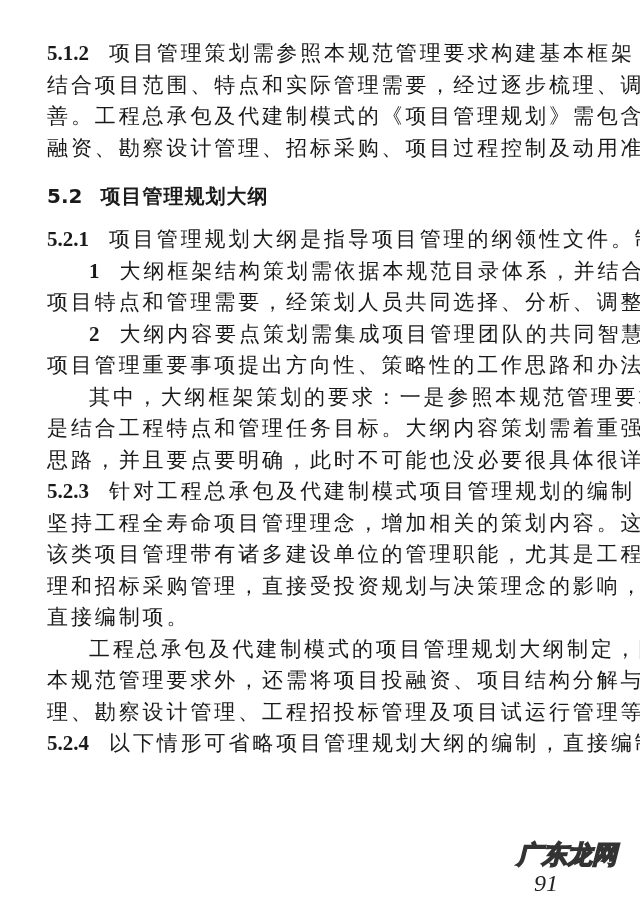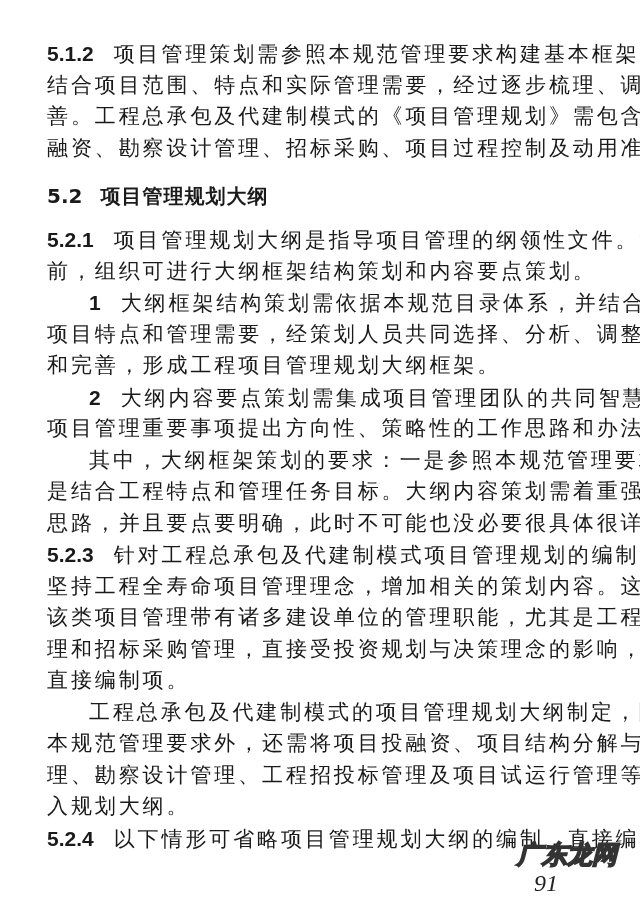--- a/index.html
+++ b/index.html
@@ -23,21 +23,21 @@
   }
   .line {
     height: 31.5px;
     line-height: 31.5px;
     font-size: 21px;
     white-space: nowrap;
     letter-spacing: 2.9px;
   }
   .indent { padding-left: 42px; }
   .num {
-    font-family: Liberation Sans, sans-serif;
+    font-family: Liberation Serif, serif;
     font-weight: bold;
     letter-spacing: 0;
     margin-right: 20px;
   }
   .section-title {
     height: 48px;
     line-height: 48px;
     text-align: left;
     font-family: "DejaVu Sans", "Liberation Sans", sans-serif;
     font-weight: bold;
@@ -80,26 +80,24 @@
     <div class="line">善。工程总承包及代建制模式的《项目管理规划》需包含项目投</div>
     <div class="line">融资、勘察设计管理、招标采购、项目过程控制及动用准备等相</div>
   </div>
 
   <div class="section-title">
     <span class="num">5.2</span><span>项目管理规划大纲</span>
   </div>
 
   <div>
     <div class="line"><span class="num">5.2.1</span><span>项目管理规划大纲是指导项目管理的纲领性文件。制定</span></div>
-    <div class="line">前，组织可进行大纲框架结构策划和内容要点策划。</div>
 
     <div>
       <div class="line indent"><span class="num">1</span><span>大纲框架结构策划需依据本规范目录体系，并结合工程</span></div>
       <div class="line">项目特点和管理需要，经策划人员共同选择、分析、调整、补充</div>
-      <div class="line">和完善，形成工程项目管理规划大纲框架。</div>
     </div>
 
     <div>
       <div class="line indent"><span class="num">2</span><span>大纲内容要点策划需集成项目管理团队的共同智慧，对</span></div>
       <div class="line">项目管理重要事项提出方向性、策略性的工作思路和办法，以形</div>
     </div>
 
     <div>
       <div class="line indent">其中，大纲框架策划的要求：一是参照本规范管理要求，二</div>
       <div class="line">是结合工程特点和管理任务目标。大纲内容策划需着重强调工作</div>
@@ -111,21 +109,20 @@
     <div class="line"><span class="num">5.2.3</span><span>针对工程总承包及代建制模式项目管理规划的编制，需</span></div>
     <div class="line">坚持工程全寿命项目管理理念，增加相关的策划内容。这是因为</div>
     <div class="line">该类项目管理带有诸多建设单位的管理职能，尤其是工程设计管</div>
     <div class="line">理和招标采购管理，直接受投资规划与决策理念的影响，需统筹</div>
     <div class="line">直接编制项。</div>
 
     <div>
       <div class="line indent">工程总承包及代建制模式的项目管理规划大纲制定，除参照</div>
       <div class="line">本规范管理要求外，还需将项目投融资、项目结构分解与范围管</div>
       <div class="line">理、勘察设计管理、工程招投标管理及项目试运行管理等内容纳</div>
-      <div class="line">入规划大纲。</div>
     </div>
   </div>
 
   <div>
     <div class="line"><span class="num">5.2.4</span><span>以下情形可省略项目管理规划大纲的编制，直接编制项</span></div>
 
   </div>
 
 </div>
 

